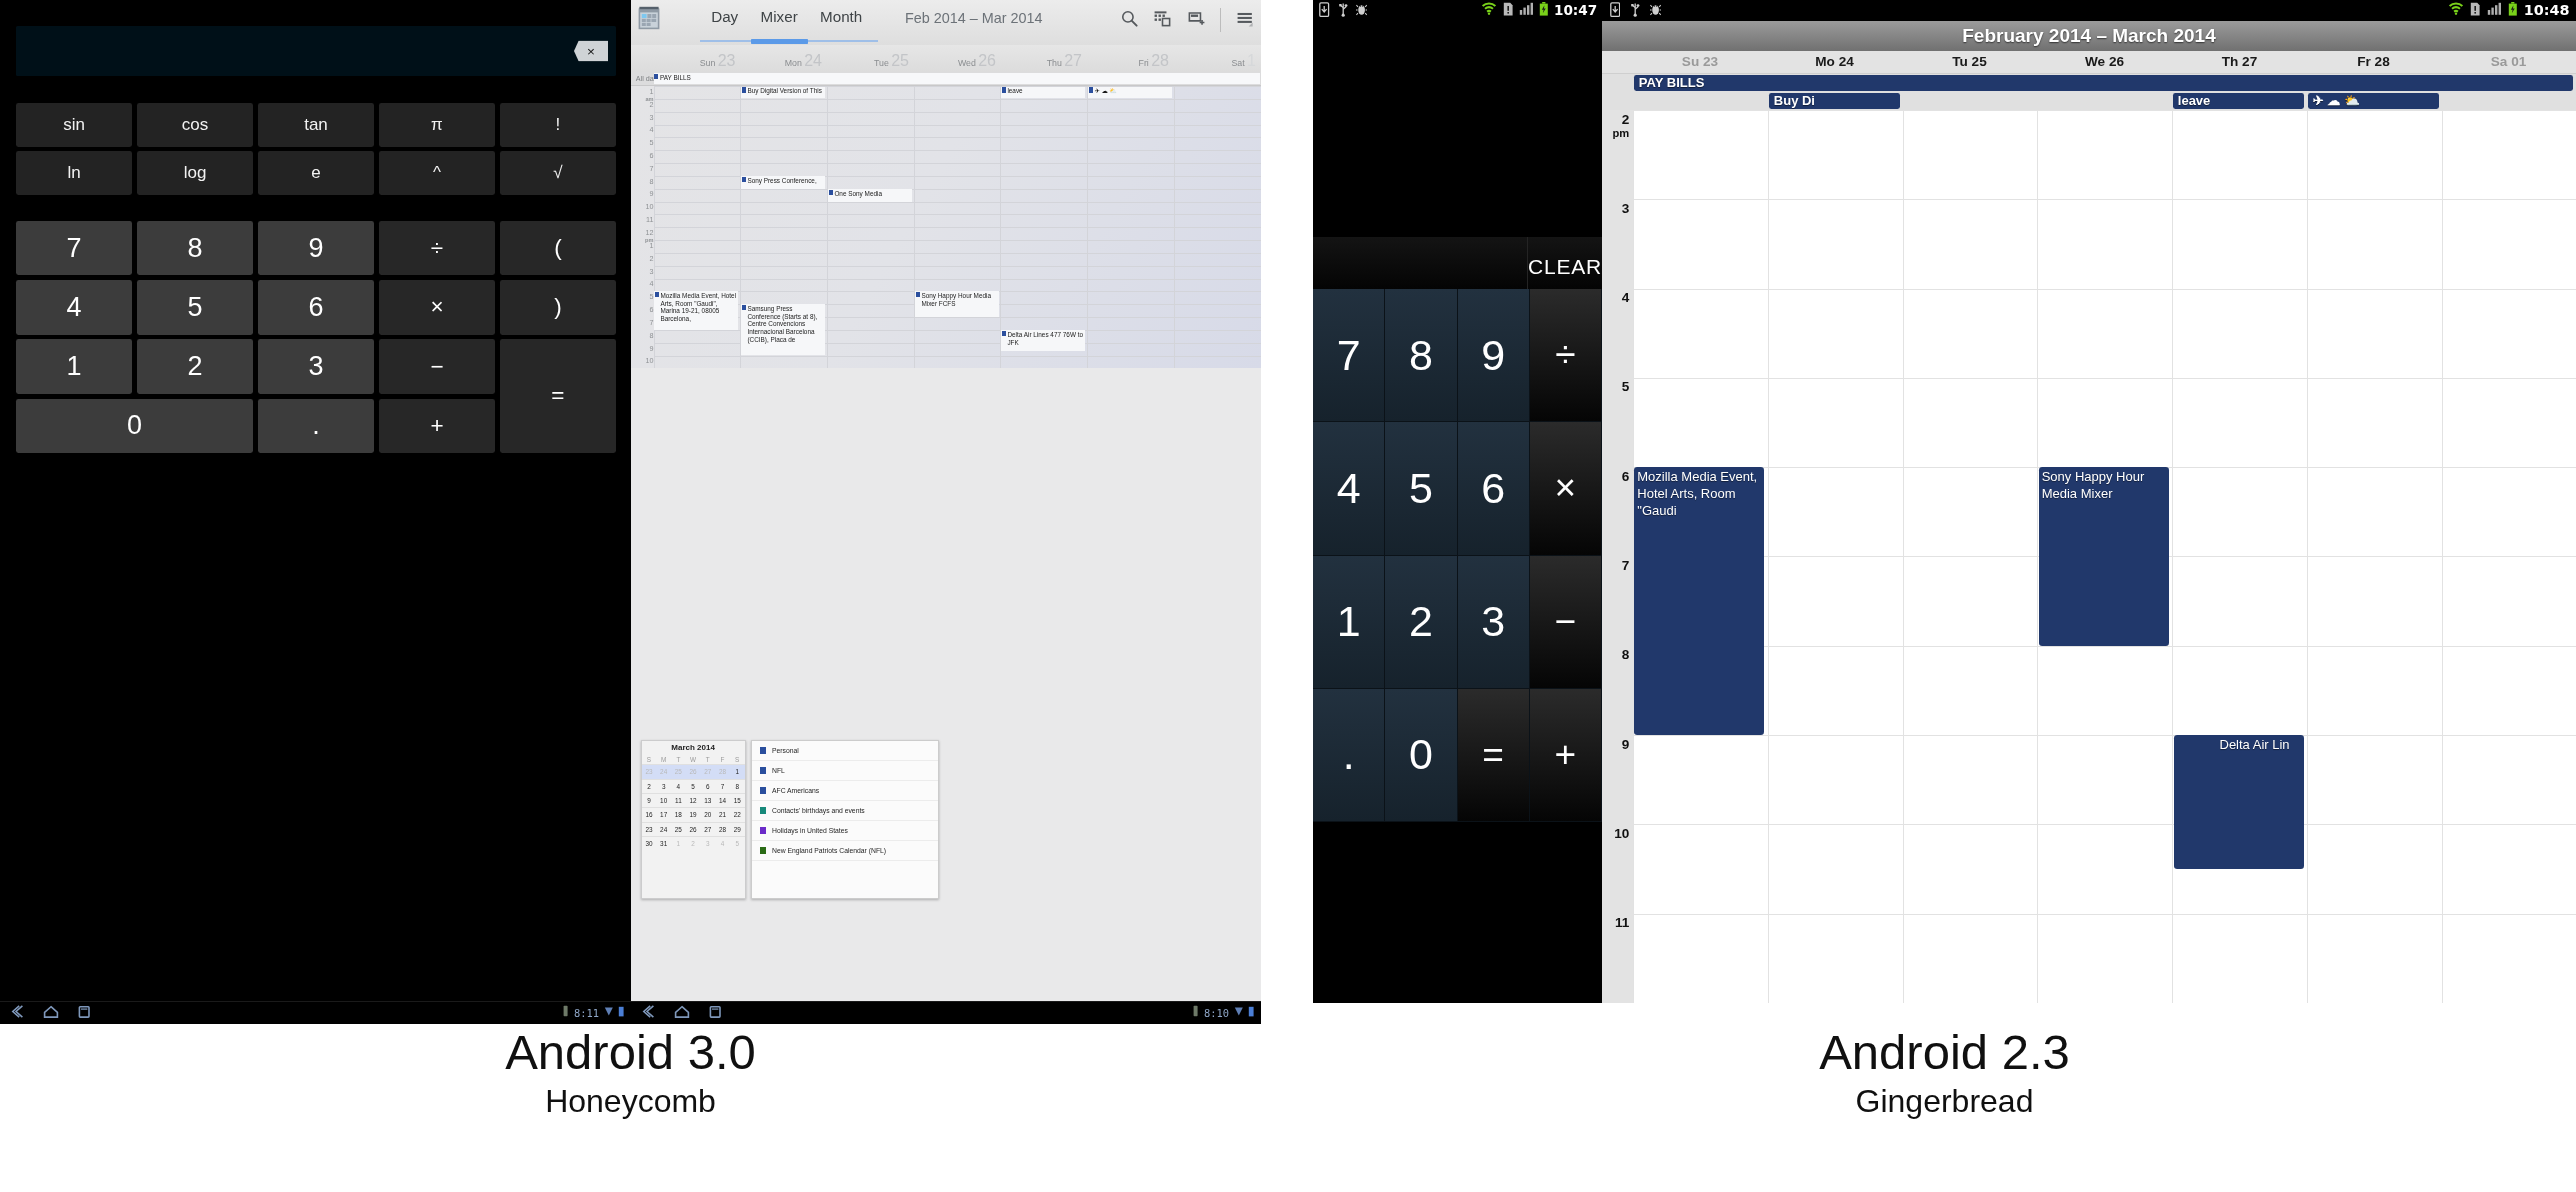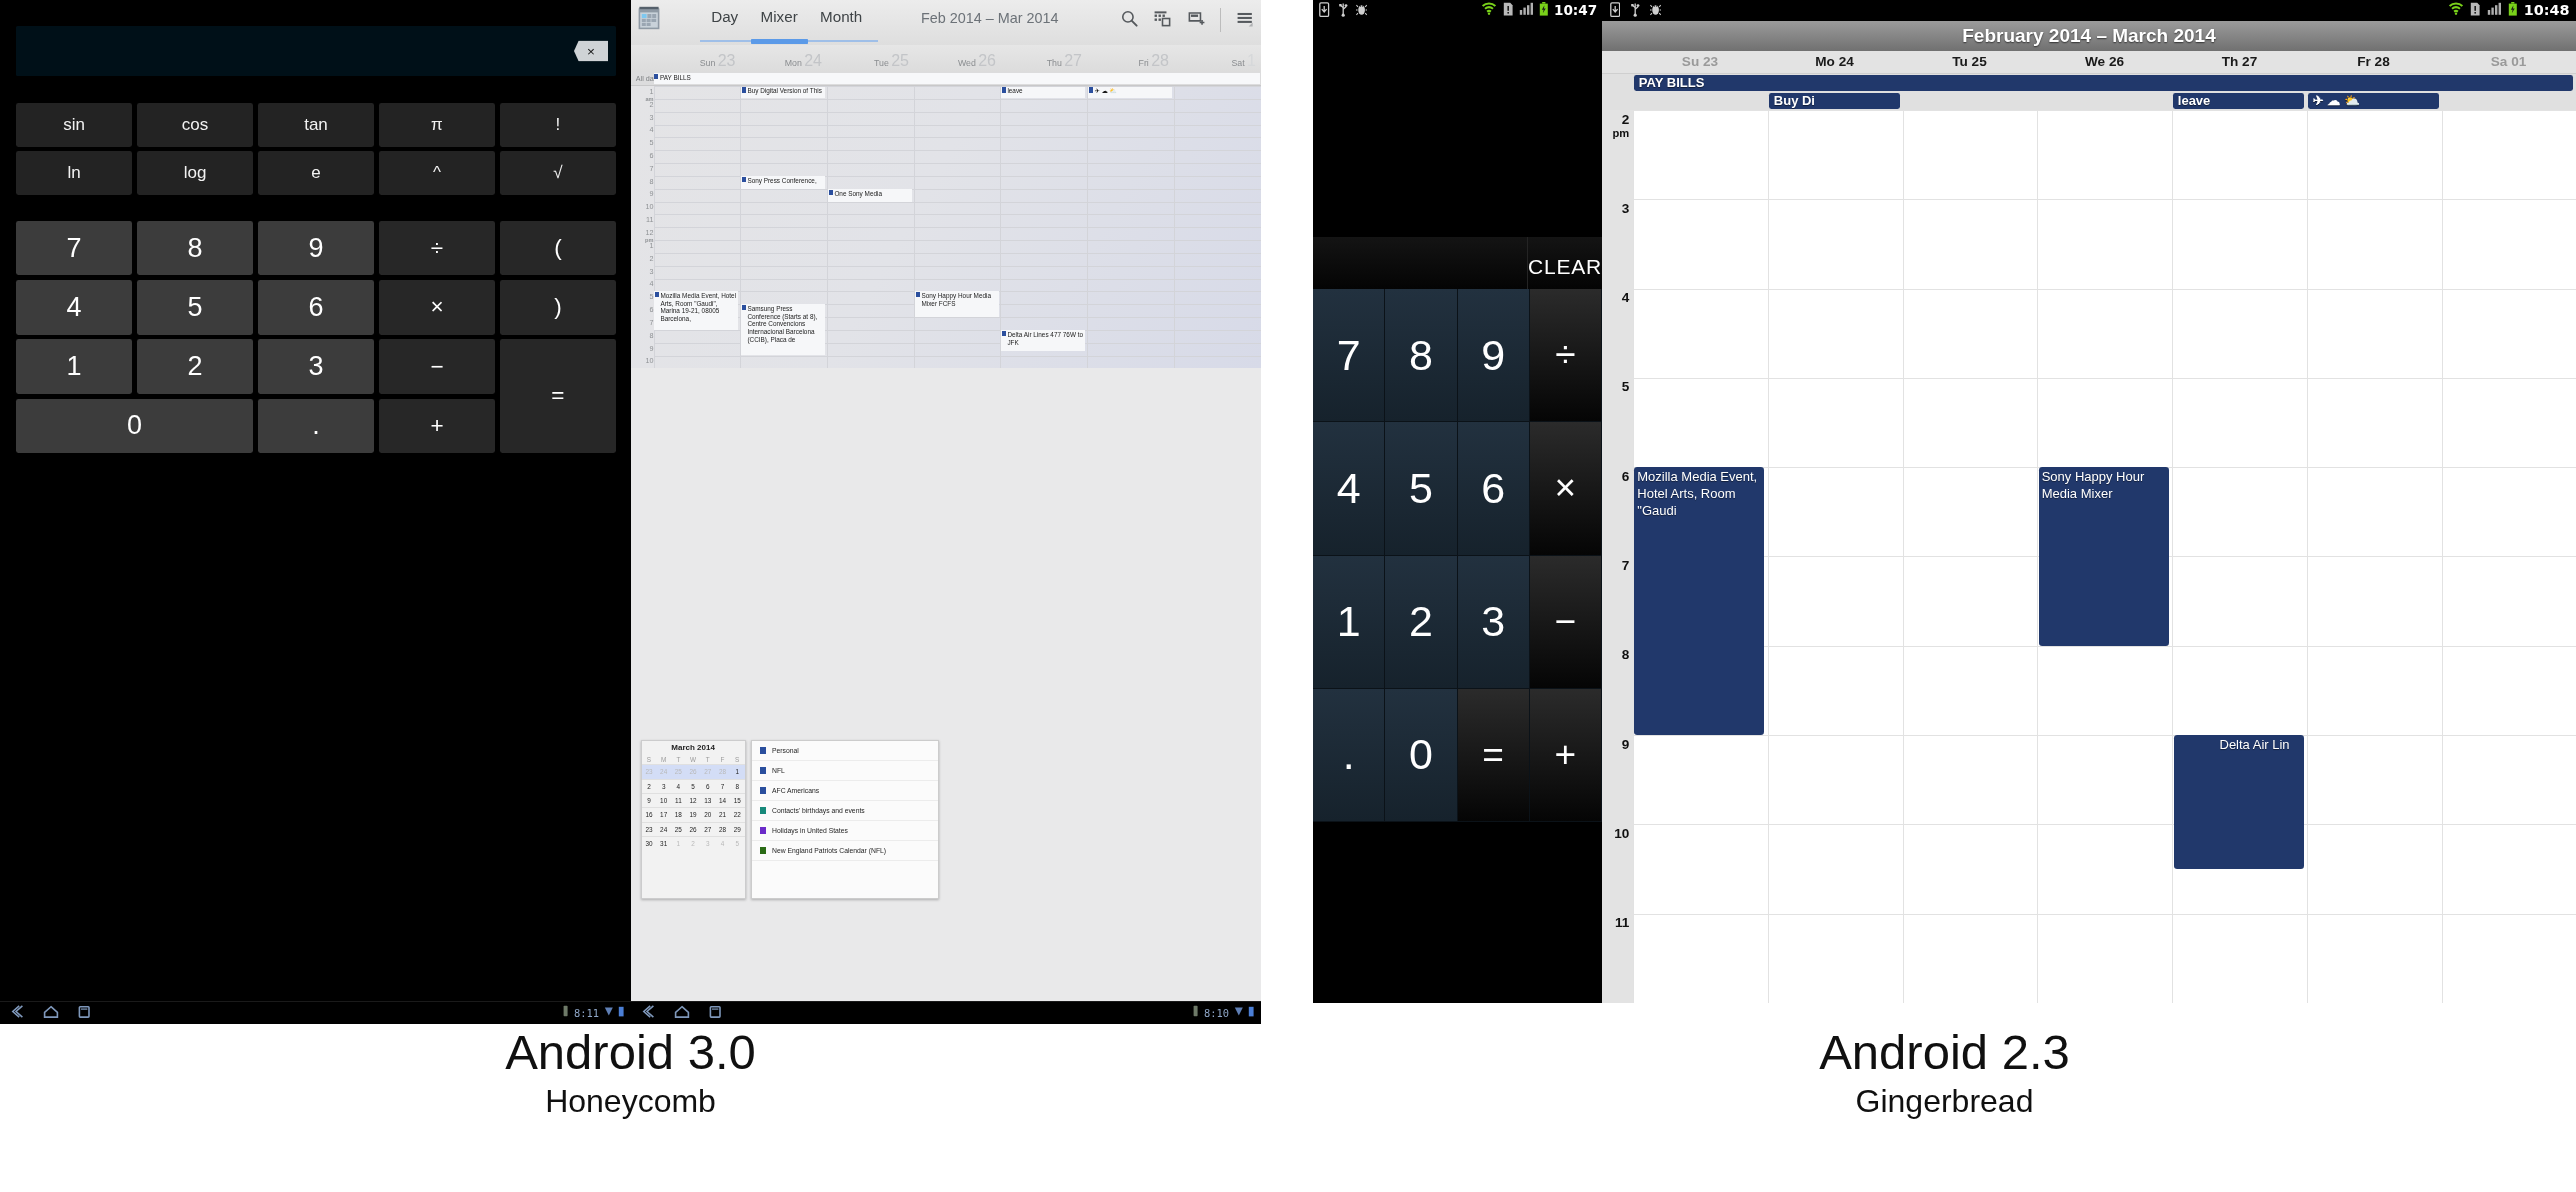--- a/index.html
+++ b/index.html
@@ -41,21 +41,21 @@
 
   
   #hc-cal{left:631px;top:0;width:630px;height:1024px;background:#e9e9ea;}
   #hc-cal .ab{position:absolute;left:0;top:0;width:100%;height:45px;
     background:linear-gradient(#ececec,#dedede);}
   #hc-cal .ab-icon{position:absolute;left:6.4px;top:4.8px;width:24px;height:26px;}
   #hc-cal .tabs{position:absolute;left:69px;top:0;height:45px;display:flex;align-items:flex-start;}
   #hc-cal .tab{padding:8px 11.2px 0 11.2px;font-size:15.2px;color:#3f4447;}
   #hc-cal .tabunderline{position:absolute;left:69px;top:40px;width:178px;height:2.4px;background:#9fbfe8;}
   #hc-cal .tabsel{position:absolute;left:120px;top:39px;width:57px;height:4.8px;background:#5b9ae8;border-radius:0.8px;}
-  #hc-cal .range{position:absolute;left:274px;top:10.4px;font-size:14.4px;color:#6c7278;margin-left:16px;}
+  #hc-cal .range{position:absolute;left:274px;top:10.4px;font-size:14.4px;color:#6c7278;}
   #hc-cal .abicons{position:absolute;right:4.8px;top:8px;display:flex;align-items:center;gap:14.4px;}
   #hc-cal .sep{width:0.8px;height:24px;background:#bcbcbc;}
   #hc-cal .dayhdr{position:absolute;left:0;top:45px;width:100%;height:27px;
     background:linear-gradient(#e6e6e6,#dcdcdc);}
   #hc-cal .dayhdr .cell{position:absolute;bottom:1.6px;text-align:right;}
   #hc-cal .dayhdr .dn{font-size:8.8px;color:#8a8d90;margin-right:2.4px;}
   #hc-cal .dayhdr .dnum{font-size:16px;color:#c3c5c8;}
   #hc-cal .dayhdr .dnum.dim{color:#d6d8da;}
   #hc-cal .allday{position:absolute;left:0;top:72px;width:100%;height:13px;background:#dcdcdd;
     border-bottom:0.8px solid #c8c8c9;}

